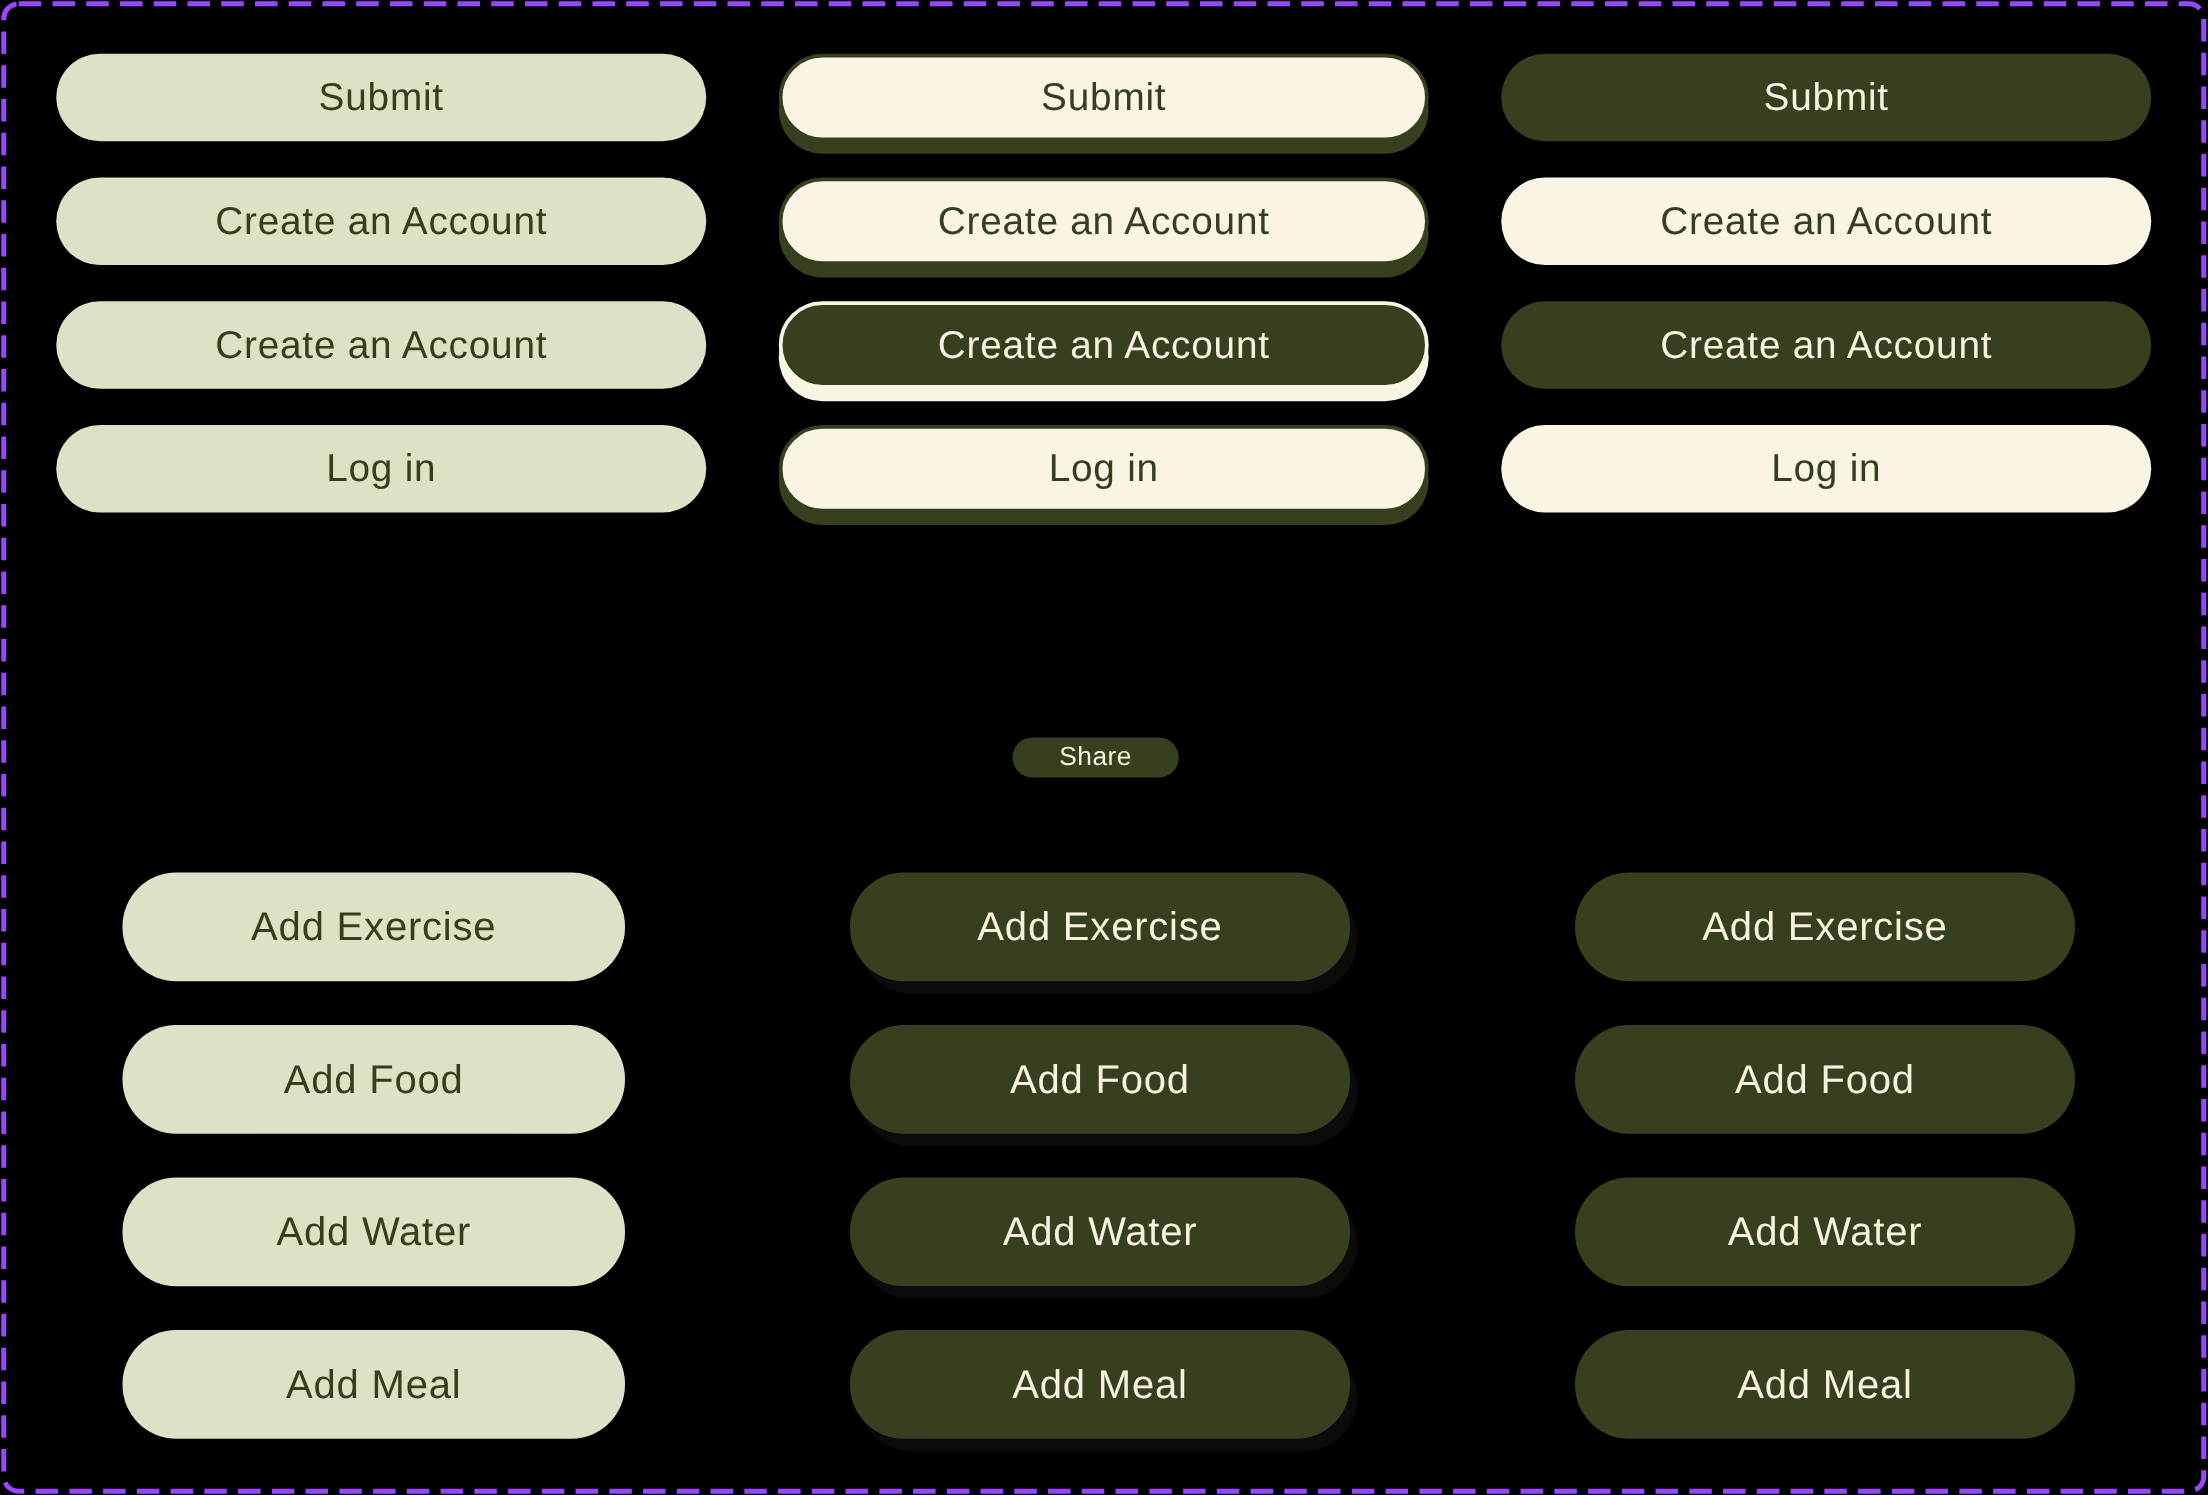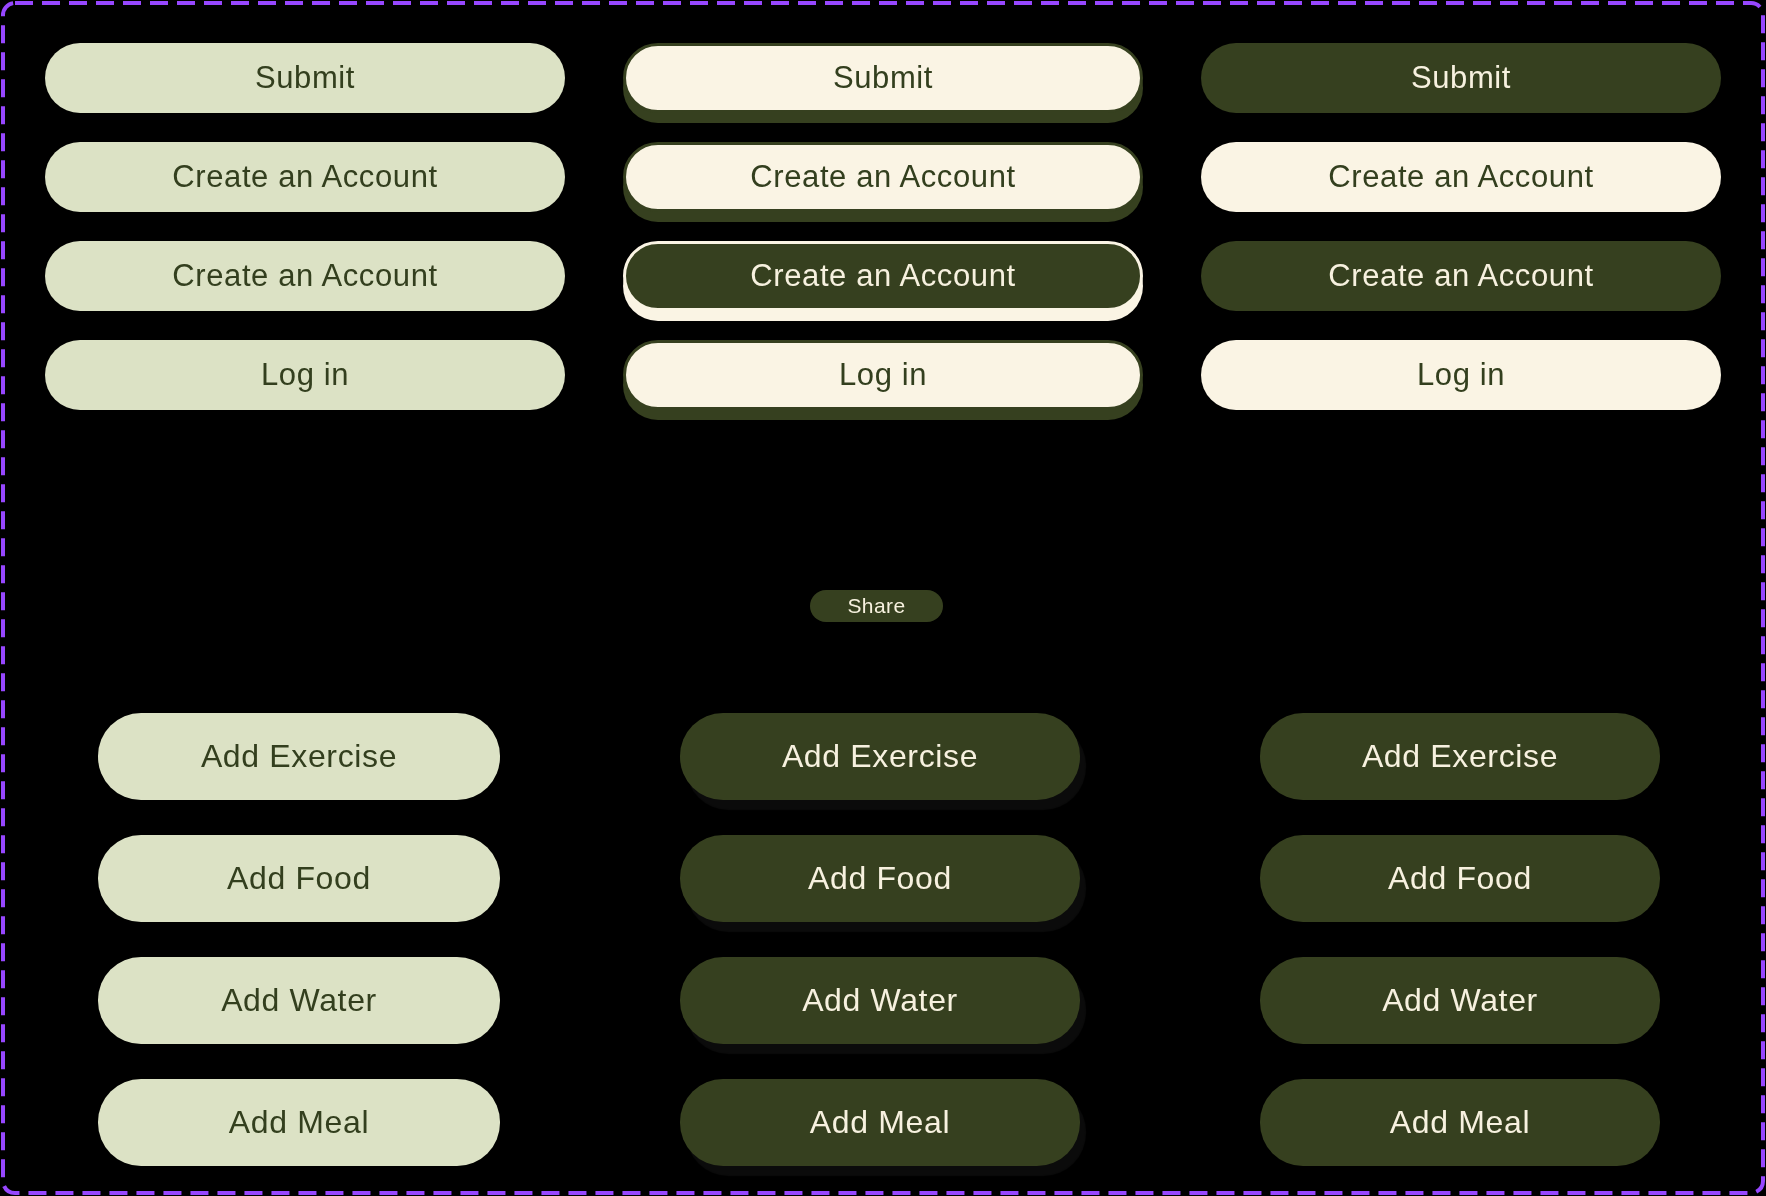--- a/index.html
+++ b/index.html
@@ -33,21 +33,21 @@
   .top-grid{
     position:absolute;left:45px;top:43px;
     display:grid;
     grid-template-columns:520px 520px 520px;
     grid-auto-rows:70px;
     column-gap:58px;row-gap:29px;
   }
   .btn-top{height:70px;border-radius:35px;font-size:31px;}
   
   .bottom-grid{
-    position:absolute;left:98px;top:713px;
+    position:absolute;left:98px;top:698px;
     display:grid;
     grid-template-columns:402px 400px 400px;
     grid-auto-rows:87px;
     column-gap:180px;row-gap:35px;
   }
   .btn-bottom{height:87px;border-radius:43px;font-size:32px;}
   
   .v-sage{background:var(--sage);color:var(--ink);}
   .v-cream-flat{background:var(--cream);color:var(--ink);}
   .v-dark-flat{background:var(--dark);color:var(--light-text);}

